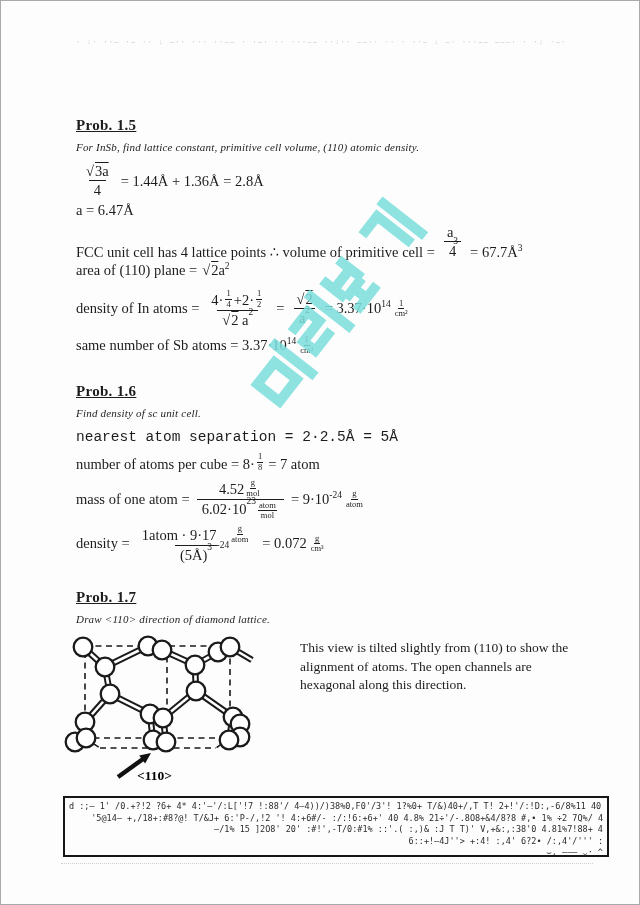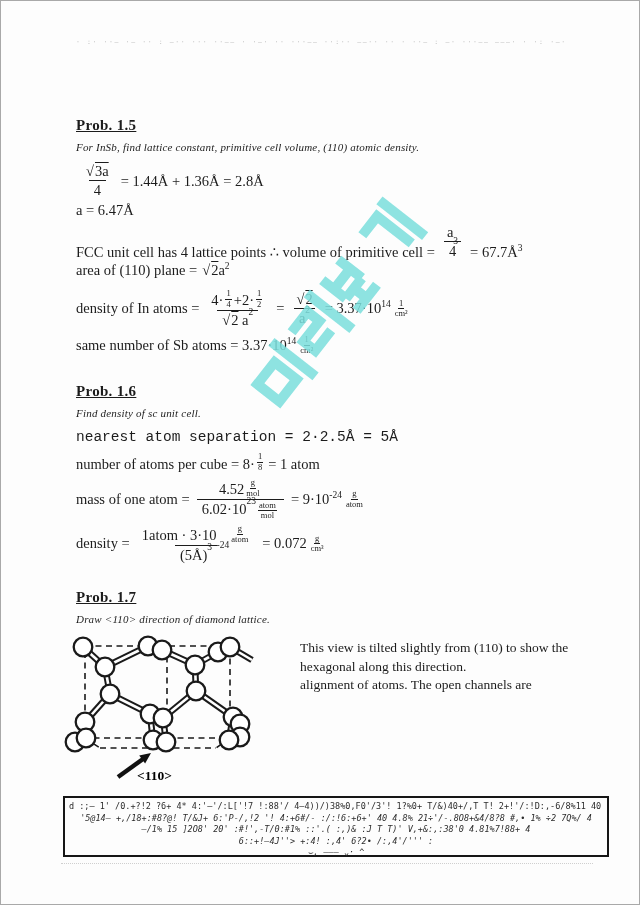--- a/index.html
+++ b/index.html
@@ -21,21 +21,21 @@
   sup{font-size:9.5px;line-height:0;vertical-align:super;}
   .vinc{text-decoration:overline;}
   .radsym{padding-right:1px;}
   .noise{color:#bdbdbd;font-size:6.5px;letter-spacing:1.6px;white-space:nowrap;overflow:hidden;font-family:"DejaVu Sans Mono",monospace;}
   .footer-box{
     border:2px solid #161616;background:#fdfdfd;
     font-family:"DejaVu Sans Mono",monospace;font-size:8.5px;color:#2c2c2c;
     line-height:11.5px;padding:3px 4px;box-sizing:border-box;
   }
   .fl{white-space:nowrap;overflow:hidden;}
-  .fl.c{text-align:center;font-style:italic;}
+  .fl.c{text-align:right;}
   .faint-rule{border-top:1px dotted #cfcfcf;height:0;}
   .note{font-size:13.5px;line-height:18.5px;}
 </style>
 </head>
 <body>
 
 <div id="page">
 
   <div class="abs noise" style="left:75px;top:37px;width:495px;">· :· ··– ·– ·· : –·· ··· ··–– · ·—· ·· ···–– ··:·· ––·· ·· · ··– : –· ···—— ——–· · ·: ·–· ·· –– ···· ·· –– :·· ·· ––– ····–– ·· – ·· ··· – · ·· ·</div>
 
@@ -91,37 +91,37 @@
   <div class="abs ph" style="left:75px;top:382px;">Prob. 1.6</div>
   <div class="abs stmt" style="left:75px;top:406px;">Find density of sc unit cell.</div>
 
   <div class="abs eq" style="left:75px;top:428px;font-family:Liberation Mono, monospace;">
     <span class="t">nearest atom separation = 2·2.5Å = 5Å</span>
   </div>
 
   <div class="abs eq" style="left:75px;top:451px;align-items:flex-end;">
     <span class="t">number of atoms per cube = 8·</span>
     <span class="sfrac"><span class="sn">1</span><span>8</span></span>
-    <span class="t" style="padding-left:3px;">= 1 atom</span>
+    <span class="t" style="padding-left:3px;">= 7 atom</span>
   </div>
 
   <div class="abs eq" style="left:75px;top:477px;">
     <span class="t">mass of one atom =</span>
     <span class="frac">
       <span class="fn"><span>4.52</span><span class="sfrac"><span class="sn">g</span><span>mol</span></span></span>
       <span class="fd"><span>6.02·10</span><sup>23</sup><span class="sfrac"><span class="sn">atom</span><span>mol</span></span></span>
     </span>
     <span class="t"><span>= 9·10</span><sup>-24</sup></span>
     <span class="sfrac" style="margin-left:4px;"><span class="sn">g</span><span>atom</span></span>
   </div>
 
   <div class="abs eq" style="left:75px;top:523px;">
     <span class="t">density =</span>
     <span class="frac">
-      <span class="fn"><span>1atom · 3·10</span><sup>-24</sup><span class="sfrac"><span class="sn">g</span><span>atom</span></span></span>
+      <span class="fn"><span>1atom · 9·17</span><sup>-24</sup><span class="sfrac"><span class="sn">g</span><span>atom</span></span></span>
       <span class="fd"><span>(5Å)</span><sup>3</sup></span>
     </span>
     <span class="t">= 0.072</span>
     <span class="sfrac" style="margin-left:4px;"><span class="sn">g</span><span>cm³</span></span>
   </div>
 
   <div class="abs ph" style="left:75px;top:588px;">Prob. 1.7</div>
   <div class="abs stmt" style="left:75px;top:612px;">Draw &lt;110&gt; direction of diamond lattice.</div>
 
   <svg class="abs" style="left:58px;top:634px;" width="212" height="160" viewBox="0 0 212 160">
@@ -194,22 +194,22 @@
 
     <g>
       <line x1="59" y1="142" x2="84" y2="124" stroke="#111" stroke-width="4.4"></line>
       <polygon points="92,118 86.1,128.5 80.2,120.4" fill="#111"></polygon>
     </g>
     <text x="78" y="145" font-size="13.5" font-weight="bold" font-family="Liberation Serif, serif">&lt;110&gt;</text>
   </svg>
 
   <div class="abs note" style="left:258px;top:638px;width:285px;margin-left:41px;">
     <div>This view is tilted slightly from (110) to show the</div>
+    <div>alignment of atoms. The open channels are</div>
     <div>hexagonal along this direction.</div>
-    <div>alignment of atoms. The open channels are</div>
   </div>
 
   <div class="abs footer-box" style="left:62px;top:795px;width:546px;height:61px;">
     <div class="fl">d :;— 1' /0.+?!2  ?6+ 4*  4:'—'/:L['!7 !:88'/ 4—4))/)38%0,F0'/3'! 1?%0+ T/&amp;)40+/,T T! 2+!'/:!D:,-6/8%11 40:0 16'6:2/'+06</div>
     <div class="fl c">'5@14— +,/18+:#8?@!  T/&amp;J+  6:'P-/,!2 '! 4:+6#/-  :/:!6:+6+' 40 4.8% 21÷'/-.8O8+&amp;4/8?8 #,• 1% ÷2 7Q%/ 4</div>
     <div class="fl c">—/1% 15 ]2O8' 20' :#!',-T/0:#1% ::'.( :,)&amp; :J T T)' V,+&amp;:,:38'0 4.81%7!88+ 4</div>
     <div class="fl c">6::+!—4J''&gt; +:4! :,4' 6?2• /:,4'/''' :</div>
     <div class="fl c">⌣‚ ——— ⌄· ^</div>
   </div>
   <div class="abs faint-rule" style="left:60px;top:862px;width:532px;"></div>

